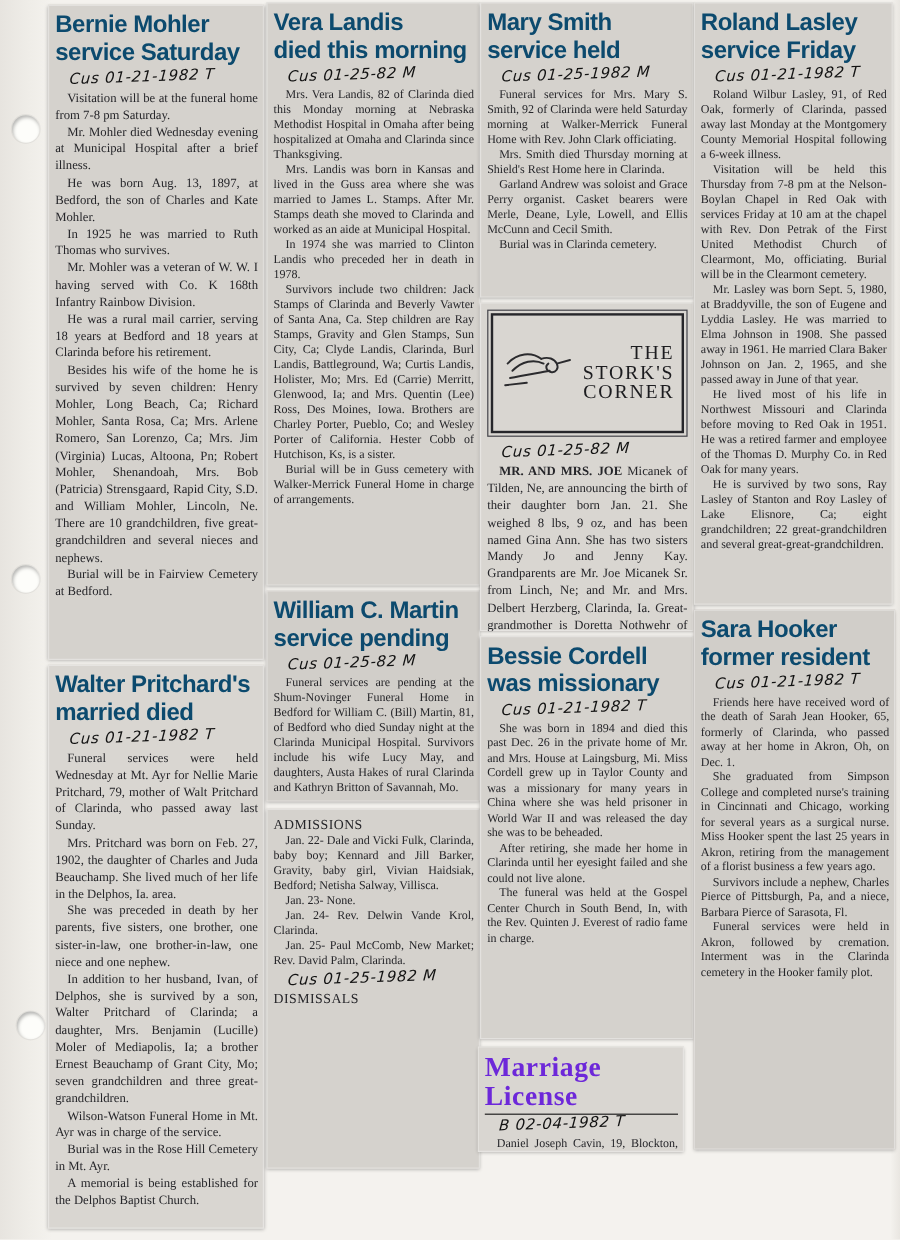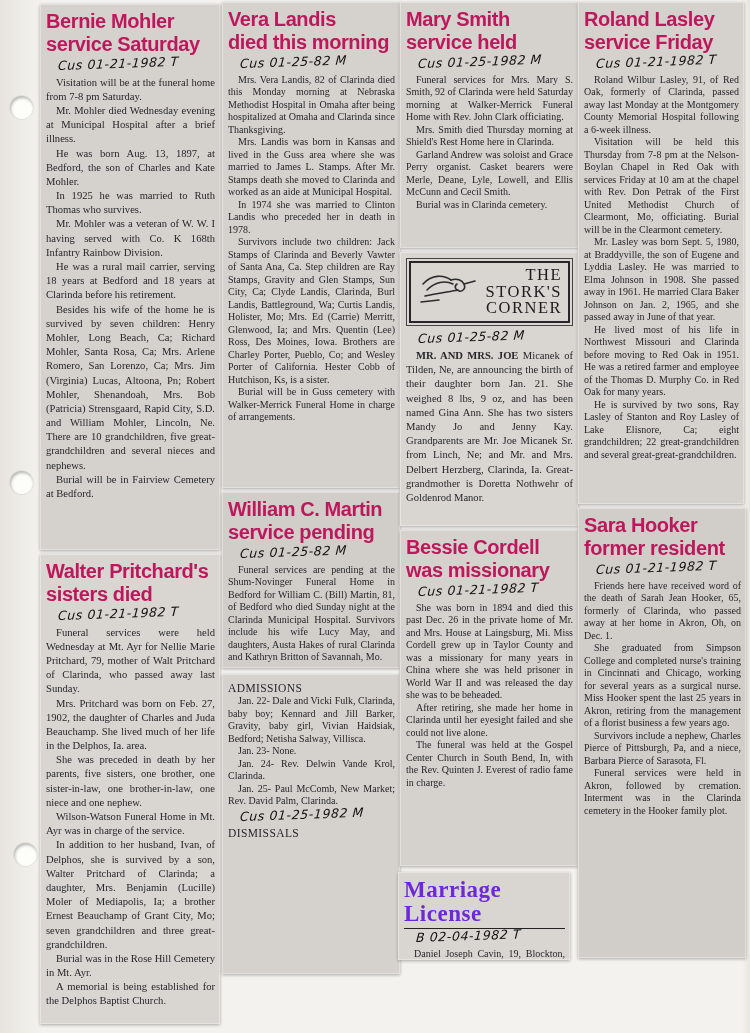--- a/index.html
+++ b/index.html
@@ -26,40 +26,40 @@
     position:absolute;box-sizing:border-box;overflow:hidden;
     background:#d5d2cd;color:#26262a;
     padding:6px 5px 5px 6px;
     box-shadow:0 1px 3px rgba(0,0,0,0.30), inset 0 0 0 1px rgba(255,255,255,0.35);
   }
   .tone-b{background:#d1cec9;}
   .tone-c{background:#d9d6d1;}
   .headline{
     font-family:"Liberation Sans", sans-serif;
     font-weight:600;font-size:20px;line-height:1.14;
-    letter-spacing:-0.4px;color:#be185d;margin:0 0 2px 0;
+    letter-spacing:-0.4px;color:#0c4a6e;margin:0 0 2px 0;
     white-space:pre-line;
   }
   .hand{
     font-family:"DejaVu Sans", sans-serif;font-style:italic;font-weight:500;
     font-size:12.5px;color:#121212;letter-spacing:0.6px;
     transform:rotate(-2deg) skewX(-6deg);transform-origin:left center;
     margin:1px 0 3px 12px;white-space:nowrap;
   }
   .para{
     margin:0;text-indent:10px;text-align:justify;
     font-size:10.6px;line-height:1.34;
   }
   .small .para{font-size:10px;line-height:1.25;}
   .section-head{
     font-weight:normal;font-size:11.5px;letter-spacing:0.4px;margin:2px 0 1px 0;
   }
   .stork-box{
     border:2px solid #26262a;outline:1px solid #44444a;outline-offset:2px;
-    margin:3px 3px 8px 3px;padding:1px 6px;height:56px;
+    margin:3px 3px 8px 3px;padding:20px 6px;height:56px;
     display:flex;align-items:center;gap:4px;
   }
   .stork-name{
     flex:1;text-align:right;
     font-family:"Liberation Serif", serif;font-weight:500;
     font-size:16.5px;line-height:1.02;letter-spacing:1.5px;
     color:#1c1c1f;white-space:pre-line;
   }
   .ml-head{
     font-family:"Liberation Serif", serif;font-weight:bold;
@@ -95,28 +95,28 @@
       <p class="para">In 1925 he was married to Ruth Thomas who survives.</p>
       <p class="para">Mr. Mohler was a veteran of W. W. I having served with Co. K 168th Infantry Rainbow Division.</p>
       <p class="para">He was a rural mail carrier, serving 18 years at Bedford and 18 years at Clarinda before his retirement.</p>
       <p class="para">Besides his wife of the home he is survived by seven children: Henry Mohler, Long Beach, Ca; Richard Mohler, Santa Rosa, Ca; Mrs. Arlene Romero, San Lorenzo, Ca; Mrs. Jim (Virginia) Lucas, Altoona, Pn; Robert Mohler, Shenandoah, Mrs. Bob (Patricia) Strensgaard, Rapid City, S.D. and William Mohler, Lincoln, Ne. There are 10 grandchildren, five great-grandchildren and several nieces and nephews.</p>
       <p class="para">Burial will be in Fairview Cemetery at Bedford.</p>
     </div>
 </article>
 
 <article class="clip tone-c" style="left:40px;top:554px;width:180px;height:470px">
   <h2 class="headline">Walter Pritchard's
-sisters died</h2>
+married died</h2>
   <div class="hand">Cus 01-21-1982 T</div>
   <div class="body">
       <p class="para">Funeral services were held Wednesday at Mt. Ayr for Nellie Marie Pritchard, 79, mother of Walt Pritchard of Clarinda, who passed away last Sunday.</p>
       <p class="para">Mrs. Pritchard was born on Feb. 27, 1902, the daughter of Charles and Juda Beauchamp. She lived much of her life in the Delphos, Ia. area.</p>
       <p class="para">She was preceded in death by her parents, five sisters, one brother, one sister-in-law, one brother-in-law, one niece and one nephew.</p>
+      <p class="para">In addition to her husband, Ivan, of Delphos, she is survived by a son, Walter Pritchard of Clarinda; a daughter, Mrs. Benjamin (Lucille) Moler of Mediapolis, Ia; a brother Ernest Beauchamp of Grant City, Mo; seven grandchildren and three great-grandchildren.</p>
       <p class="para">Wilson-Watson Funeral Home in Mt. Ayr was in charge of the service.</p>
-      <p class="para">In addition to her husband, Ivan, of Delphos, she is survived by a son, Walter Pritchard of Clarinda; a daughter, Mrs. Benjamin (Lucille) Moler of Mediapolis, Ia; a brother Ernest Beauchamp of Grant City, Mo; seven grandchildren and three great-grandchildren.</p>
       <p class="para">Burial was in the Rose Hill Cemetery in Mt. Ayr.</p>
       <p class="para">A memorial is being established for the Delphos Baptist Church.</p>
     </div>
 </article>
 
 <article class="clip small" style="left:222px;top:2px;width:178px;height:486px">
   <h2 class="headline">Vera Landis
 died this morning</h2>
   <div class="hand">Cus 01-25-82 M</div>
   <div class="body">

